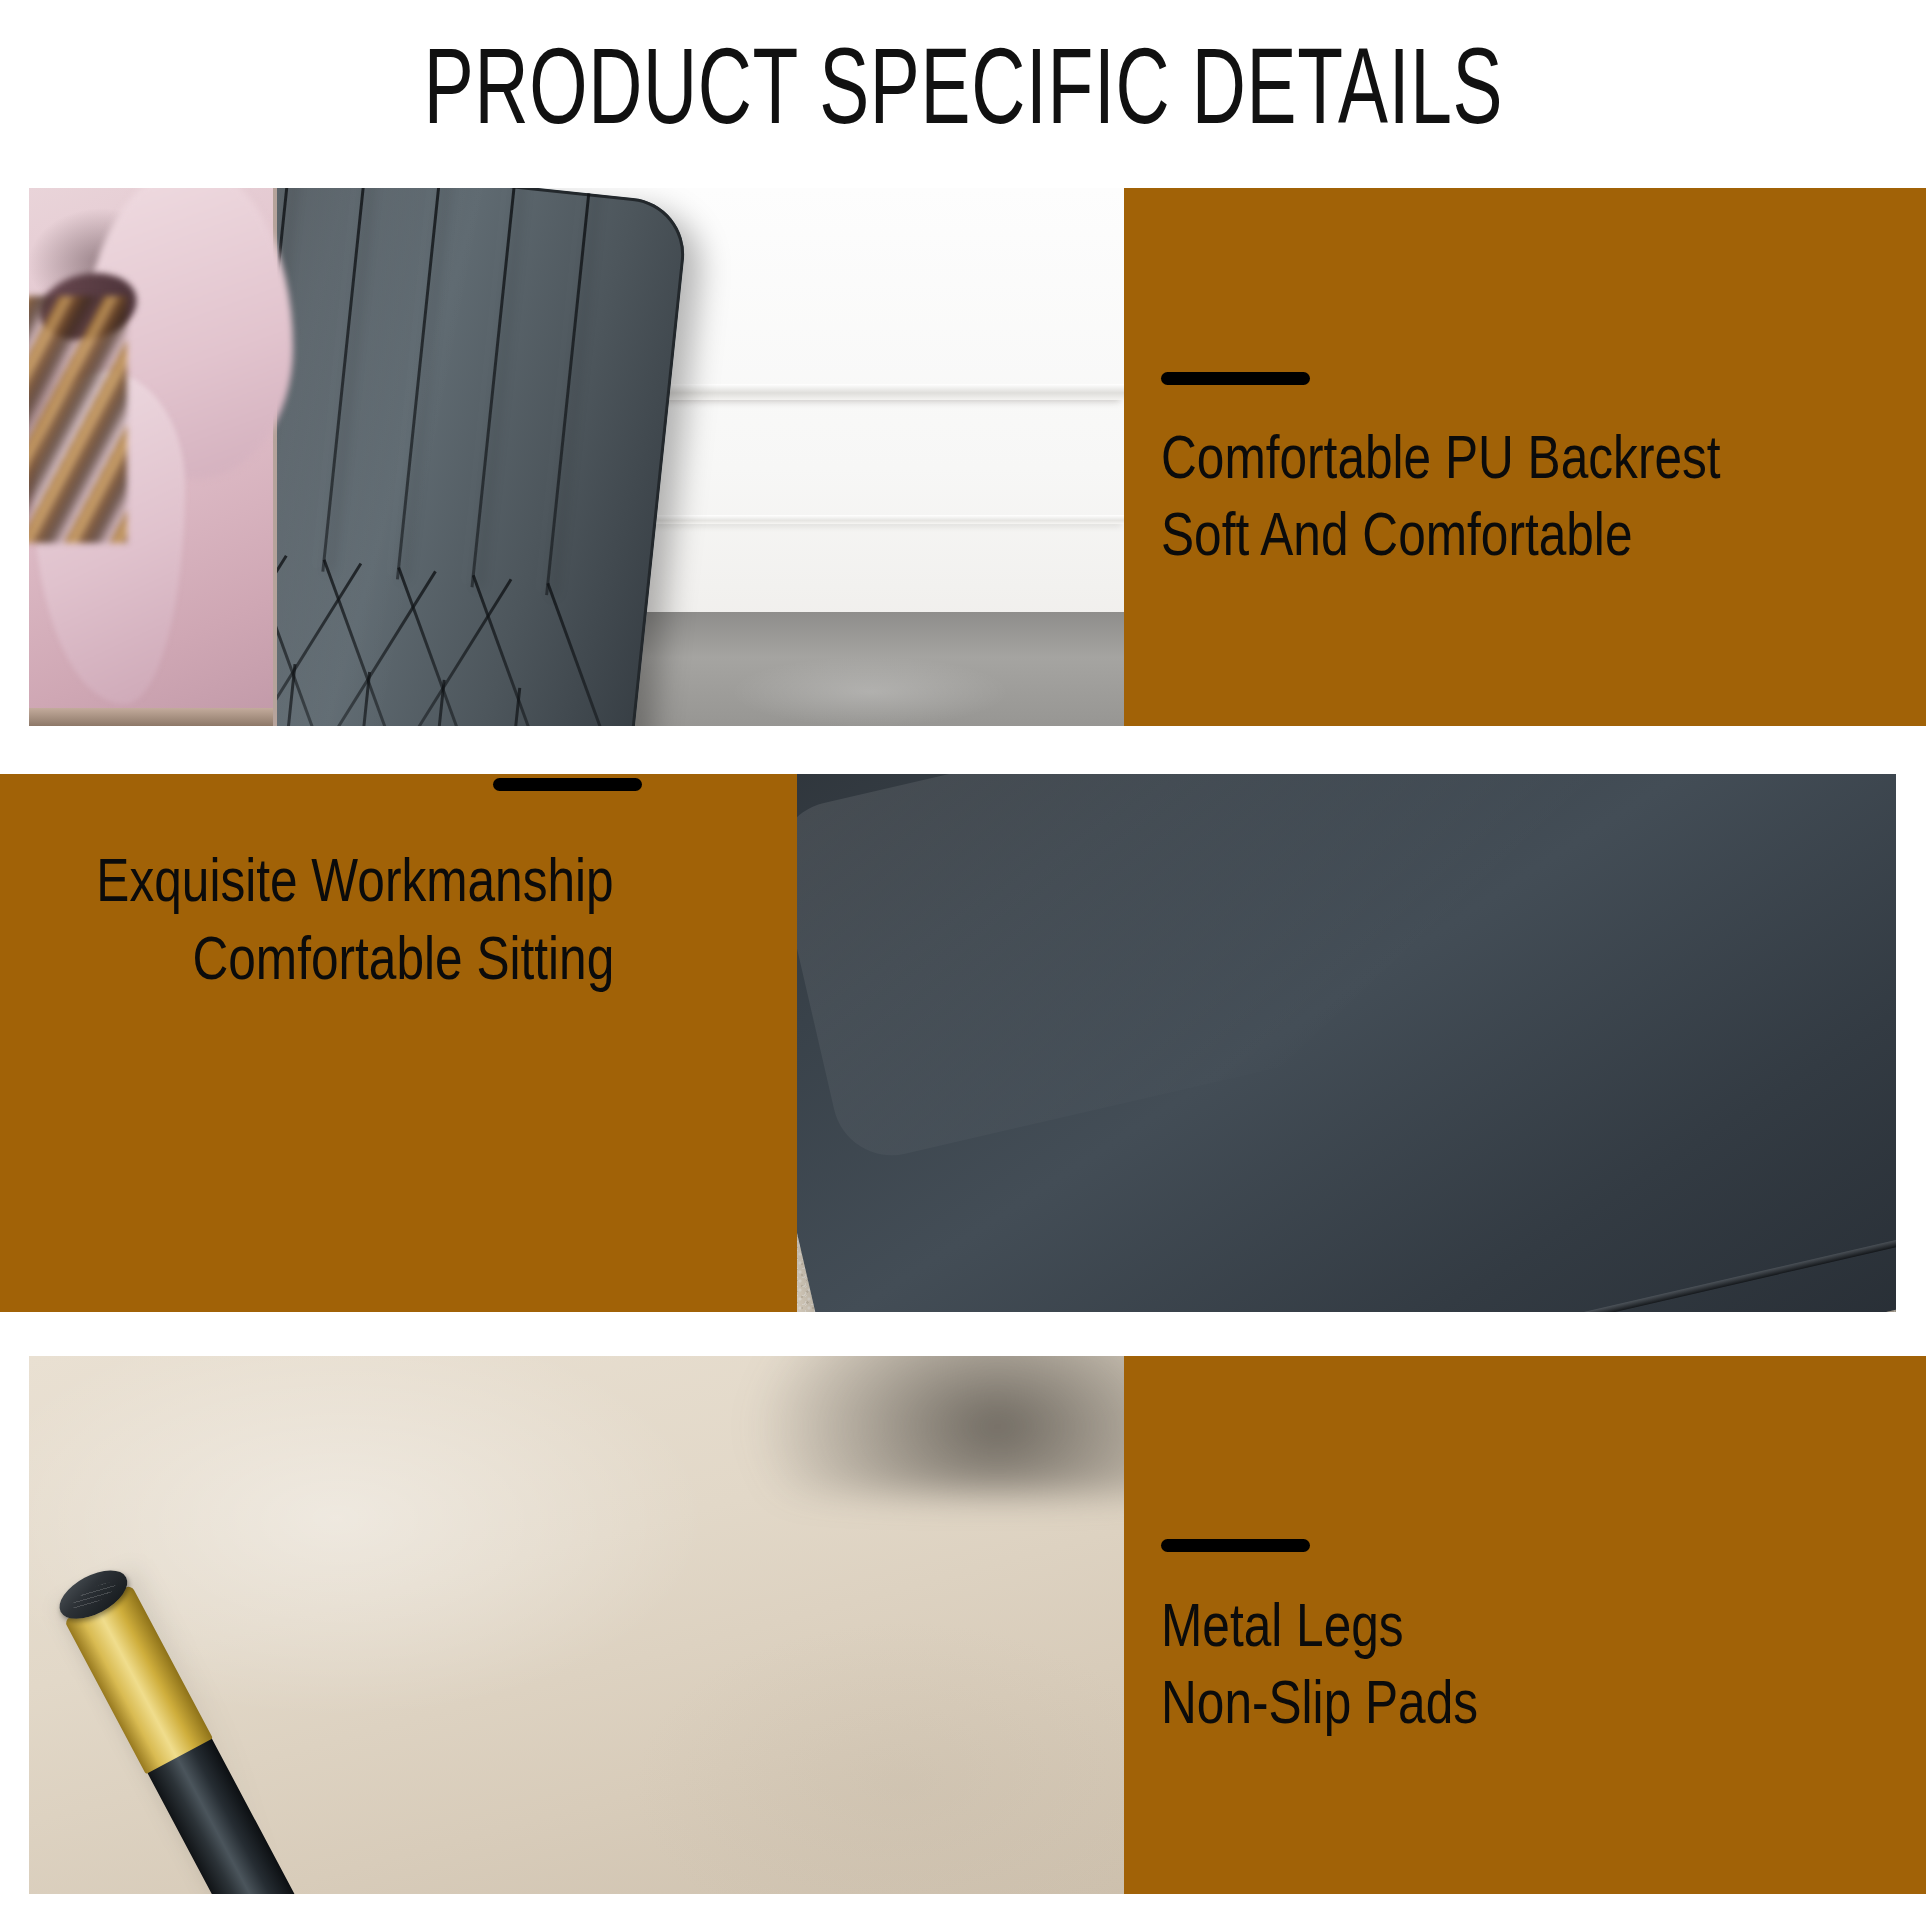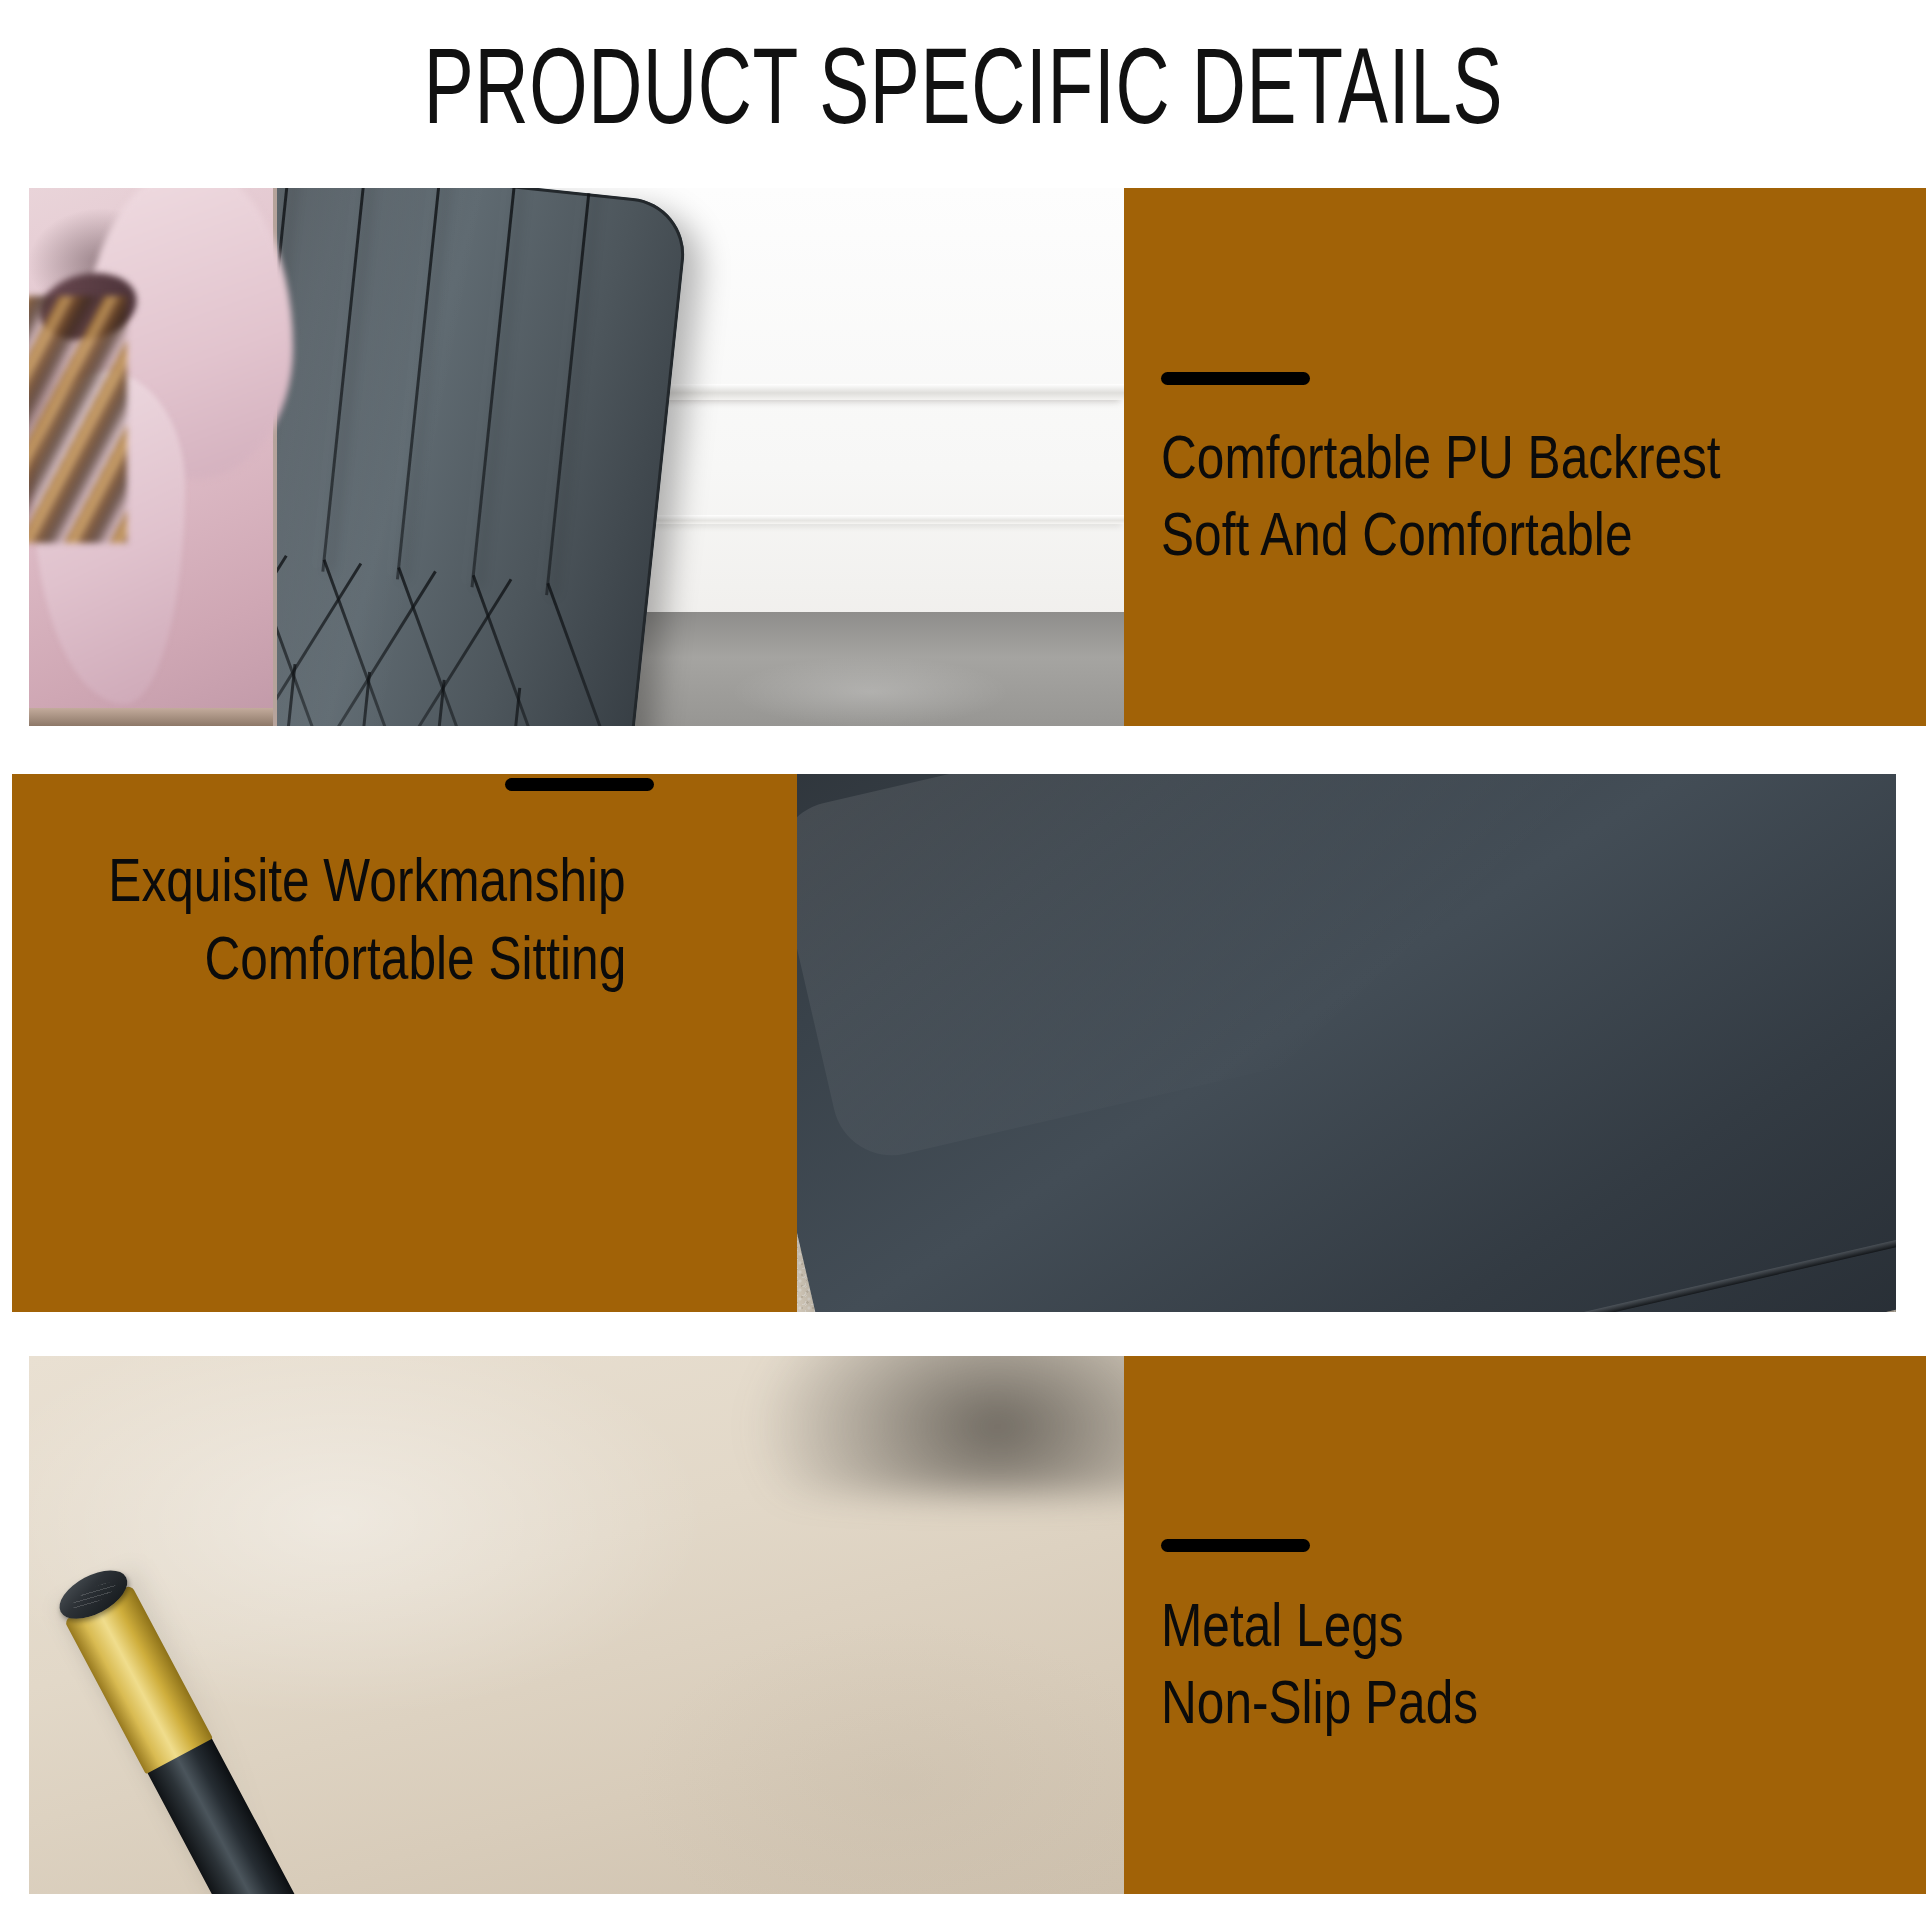--- a/index.html
+++ b/index.html
@@ -139,21 +139,21 @@
     position:absolute; width:3px; height:34%;
     background:linear-gradient(180deg, rgba(15,18,21,.8), rgba(15,18,21,.45));
     transform-origin:top center;
   }
   .r1-tail{
     position:absolute; width:3px; height:30%;
     background:linear-gradient(180deg, rgba(15,18,21,.75), rgba(15,18,21,.35));
   }
 
   
-  #row2-panel { left:12px;   top:774px; width:797px; height:538px; }
+  #row2-panel { left:0px;   top:774px; width:797px; height:538px; }
   #row2-photo { left:797px; top:774px; width:1099px; height:538px; }
 
   .r2-carpet{
     position:absolute; inset:0;
     background:
       radial-gradient(ellipse 416px 218px at 20% 70%, rgba(255,255,255,.35), rgba(0,0,0,0) 70%),
       radial-gradient(ellipse 297px 178px at 78% 88%, rgba(190,178,160,.35), rgba(0,0,0,0) 70%),
       linear-gradient(160deg,#efe7da 0%,#e6dccc 45%,#ddd2c0 75%,#d3c7b4 100%);
   }
   .r2-carpet::after{

